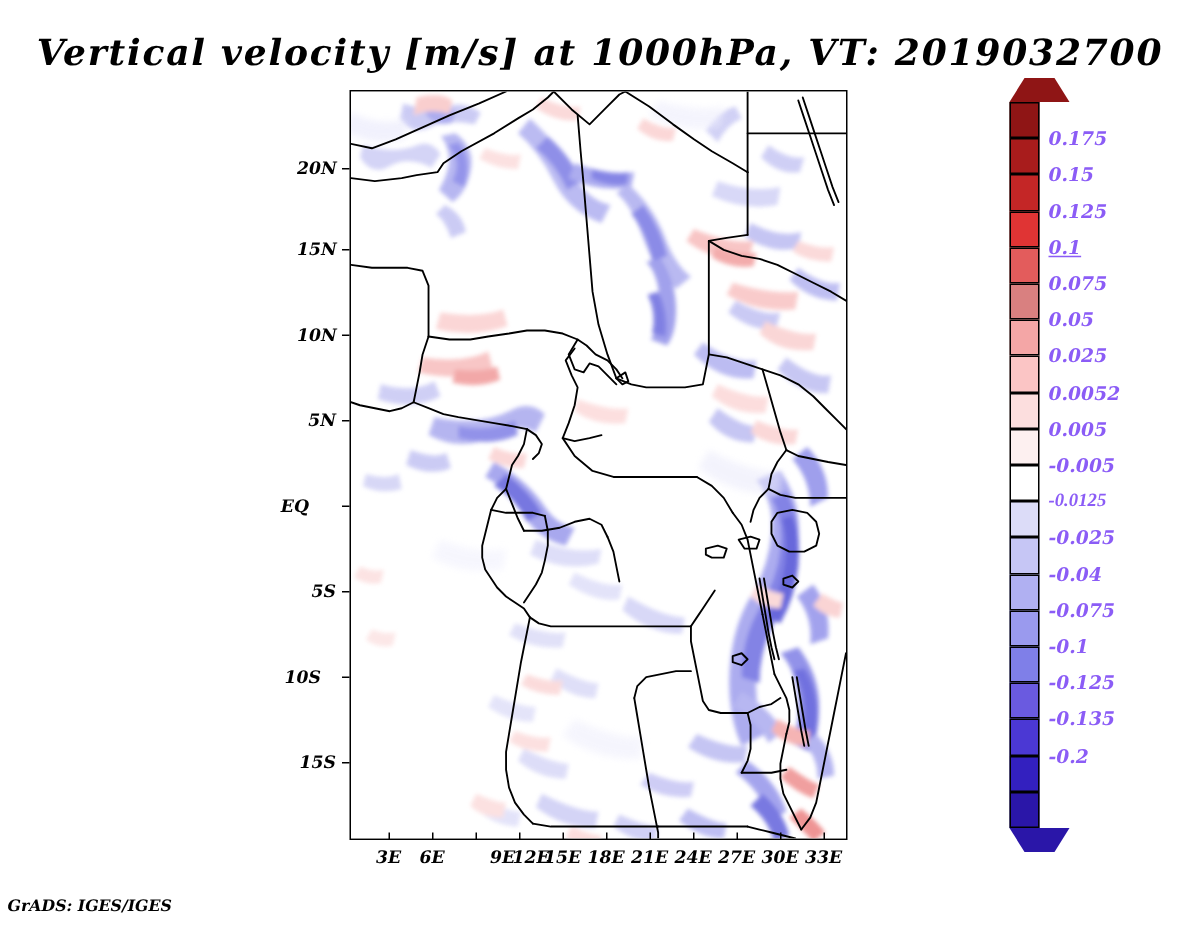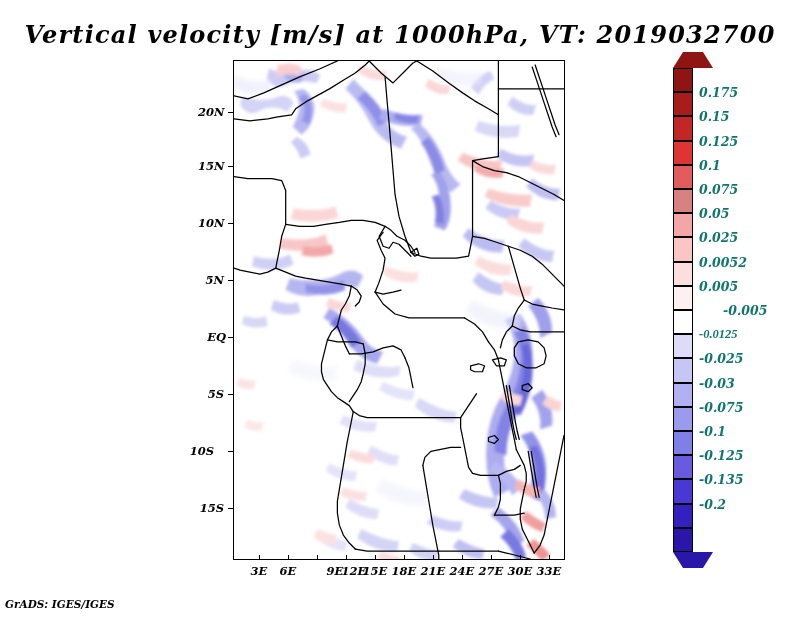--- a/index.html
+++ b/index.html
@@ -43,21 +43,21 @@
   
   #cbar{position:absolute;left:673px;top:68px;width:20px;height:484px;}
   .swatch{position:absolute;left:0;width:20px;
           border:1.5px solid #000;box-sizing:border-box;}
   .cap{position:absolute;left:0;width:20px;height:0;}
   .cblabel{
     position:absolute;left:699px;
     transform:translateY(-50%);
     font-family:"DejaVu Serif",serif;
     font-style:italic;font-weight:700;
-    font-size:12.5px;color:#0f766e;white-space:nowrap;
+    font-size:12.5px;color:#8b5cf6;white-space:nowrap;
   }
   
   #footer{
     position:absolute;left:5px;top:598px;
     font-family:"DejaVu Serif",serif;
     font-style:italic;font-weight:700;
     font-size:10.5px;color:#000;white-space:nowrap;
   }
 </style>
 </head>
@@ -289,21 +289,21 @@
 <div class="axlabel xlab" style="left:433px">21E</div>
 <div class="axlabel xlab" style="left:462px">24E</div>
 <div class="axlabel xlab" style="left:491px">27E</div>
 <div class="axlabel xlab" style="left:520px">30E</div>
 <div class="axlabel xlab" style="left:549px">33E</div>
 
 <div class="axlabel ylab" style="left:198px;width:26px;top:112px">20N</div>
 <div class="axlabel ylab" style="left:198px;width:26px;top:166px">15N</div>
 <div class="axlabel ylab" style="left:198px;width:26px;top:223px">10N</div>
 <div class="axlabel ylab" style="left:198px;width:26px;top:280px">5N</div>
-<div class="axlabel ylab" style="left:200px;width:26px;top:337px">EQ</div>
+<div class="axlabel ylab" style="left:180px;width:26px;top:337px">EQ</div>
 <div class="axlabel ylab" style="left:198px;width:26px;top:394px">5S</div>
 <div class="axlabel ylab" style="left:188px;width:26px;top:451px">10S</div>
 <div class="axlabel ylab" style="left:198px;width:26px;top:508px">15S</div>
 
 <div id="cbar">
     <div class="cap" style="top: -16px; border-left: 10px solid transparent; border-right: 10px solid transparent; border-bottom: 16px solid rgb(143, 21, 21);"></div>
     <div class="swatch" style="top: 0px; height: 24.2px; background: rgb(143, 21, 21);"></div>
     <div class="swatch" style="top: 24.2px; height: 24.2px; background: rgb(168, 28, 28);"></div>
     <div class="swatch" style="top: 48.4px; height: 24.2px; background: rgb(196, 38, 38);"></div>
     <div class="swatch" style="top: 72.6px; height: 24.2px; background: rgb(224, 52, 52);"></div>
@@ -324,27 +324,27 @@
     <div class="swatch" style="top: 435.6px; height: 24.2px; background: rgb(51, 32, 191);"></div>
     <div class="swatch" style="top: 459.8px; height: 24.2px; background: rgb(42, 22, 168);"></div>
     <div class="cap" style="top: 484px; border-left: 10px solid transparent; border-right: 10px solid transparent; border-top: 16px solid rgb(42, 22, 168);"></div>
   </div>
 
 <div id="footer">GrADS: IGES/IGES</div>
 
 <div class="cblabel" style="top: 92.2px;">0.175</div>
 <div class="cblabel" style="top: 116.4px;">0.15</div>
 <div class="cblabel" style="top: 140.6px;">0.125</div>
-<div class="cblabel" style="top: 164.8px;">0.1</div>
+<div class="cblabel" style="top: 164.8px; text-decoration: underline;">0.1</div>
 <div class="cblabel" style="top: 189px;">0.075</div>
 <div class="cblabel" style="top: 213.2px;">0.05</div>
 <div class="cblabel" style="top: 237.4px;">0.025</div>
 <div class="cblabel" style="top: 261.6px;">0.0052</div>
 <div class="cblabel" style="top: 285.8px;">0.005</div>
-<div class="cblabel" style="top: 310px; margin-left: 24px;">-0.005</div>
+<div class="cblabel" style="top: 310px;">-0.005</div>
 <div class="cblabel" style="top: 334.2px; font-family: Liberation Serif, serif;">-0.0125</div>
 <div class="cblabel" style="top: 358.4px; font-style: italic;">-0.025</div>
-<div class="cblabel" style="top: 382.6px;">-0.03</div>
+<div class="cblabel" style="top: 382.6px;">-0.04</div>
 <div class="cblabel" style="top: 406.8px;">-0.075</div>
 <div class="cblabel" style="top: 431px;">-0.1</div>
 <div class="cblabel" style="top: 455.2px; text-align: center;">-0.125</div>
 <div class="cblabel" style="top: 479.4px;">-0.135</div>
 <div class="cblabel" style="top: 503.6px;">-0.2</div>
 
 </body></html>

